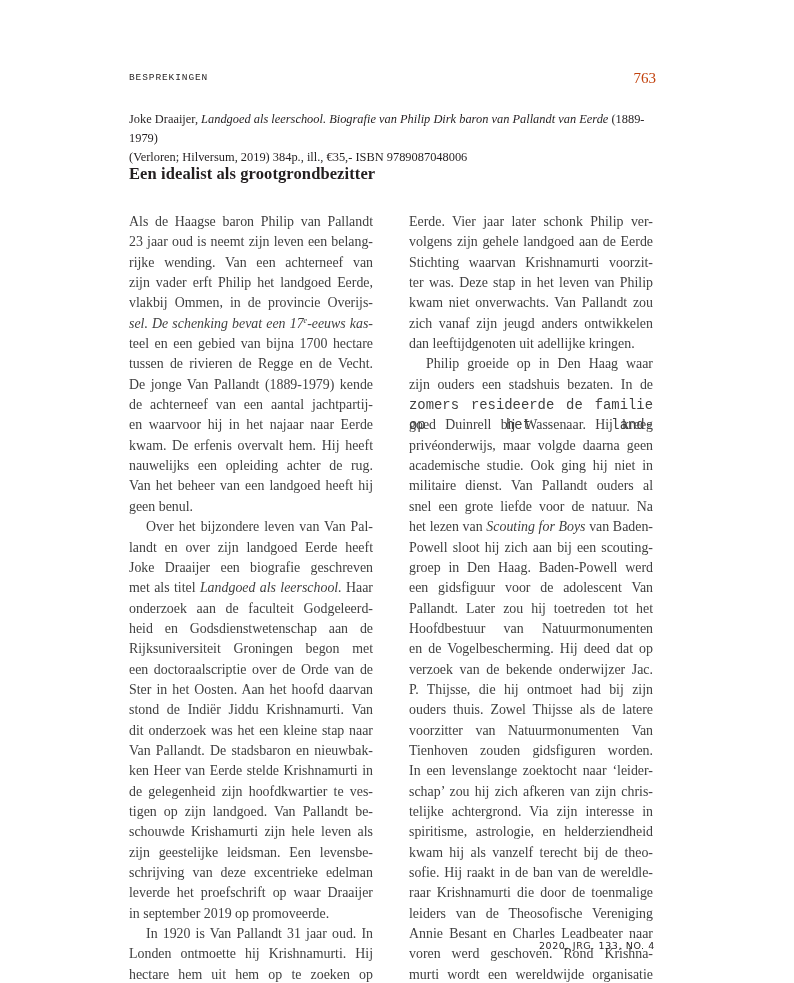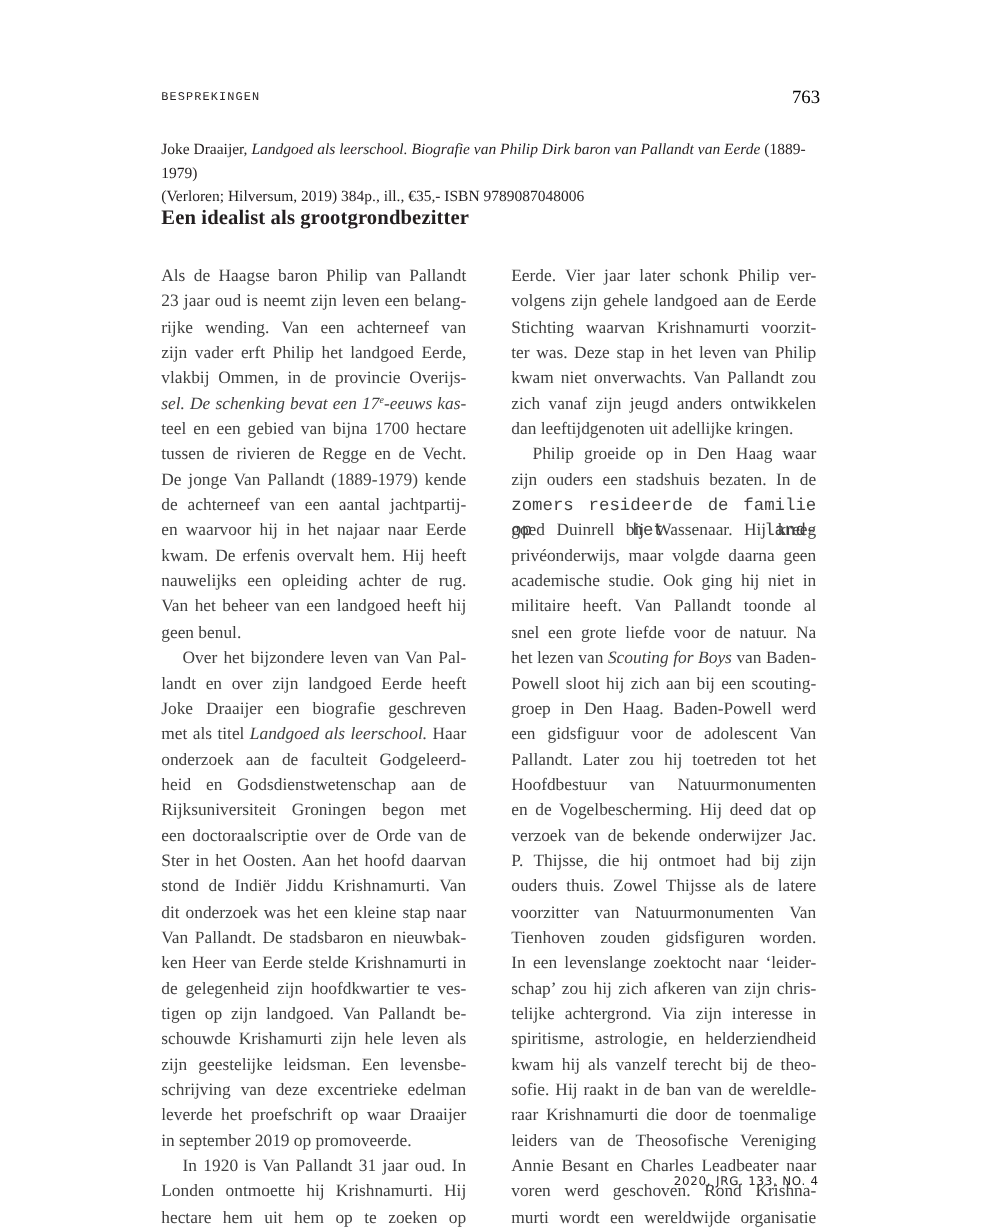--- a/index.html
+++ b/index.html
@@ -23,21 +23,21 @@
       font-size: 9.5px;
       letter-spacing: 0.9px;
       color: #231f20;
     }
     .page-number {
       position: absolute;
       right: 138px;
       top: 70px;
       font-family: "Liberation Serif", "DejaVu Serif", serif;
       font-size: 15px;
-      color: #000000;
+      color: #c2410c;
       text-align: center;
     }
     .citation {
       position: absolute;
       left: 129px;
       top: 110px;
       width: 540px;
       font-size: 12.4px;
       line-height: 19px;
       color: #231f20;
@@ -152,21 +152,21 @@
     <div class="line" style="white-space: normal;">ter was. Deze stap in het leven van Philip</div>
     <div class="line" style="white-space: normal;">kwam niet onverwachts. Van Pallandt zou</div>
     <div class="line" style="white-space: normal;">zich vanaf zijn jeugd anders ontwikkelen</div>
     <div class="line last" style="white-space: normal;">dan leeftijdgenoten uit adellijke kringen.</div>
     <div class="line indent" style="white-space: normal;">Philip groeide op in Den Haag waar</div>
     <div class="line" style="white-space: normal;">zijn ouders een stadshuis bezaten. In de</div>
     <div class="line" style="white-space: normal; font-family: Liberation Mono, monospace;">zomers resideerde de familie op het land-</div>
     <div class="line" style="white-space: normal;">goed Duinrell bij Wassenaar. Hij kreeg</div>
     <div class="line" style="white-space: normal;">privéonderwijs, maar volgde daarna geen</div>
     <div class="line" style="white-space: normal;">academische studie. Ook ging hij niet in</div>
-    <div class="line" style="white-space: normal;">militaire heeft. Van Pallandt toonde al</div>
+    <div class="line" style="white-space: normal;">militaire dienst. Van Pallandt ouders al</div>
     <div class="line" style="white-space: normal;">snel een grote liefde voor de natuur. Na</div>
     <div class="line" style="white-space: normal;">het lezen van <i>Scouting for Boys</i> van Baden-</div>
     <div class="line" style="white-space: normal;">Powell sloot hij zich aan bij een scouting-</div>
     <div class="line" style="white-space: normal;">groep in Den Haag. Baden-Powell werd</div>
     <div class="line" style="white-space: normal;">een gidsfiguur voor de adolescent Van</div>
     <div class="line" style="white-space: normal;">Pallandt. Later zou hij toetreden tot het</div>
     <div class="line" style="white-space: normal;">Hoofdbestuur van Natuurmonumenten</div>
     <div class="line" style="white-space: normal;">en de Vogelbescherming. Hij deed dat op</div>
     <div class="line" style="white-space: normal;">verzoek van de bekende onderwijzer Jac.</div>
     <div class="line" style="white-space: normal;">P. Thijsse, die hij ontmoet had bij zijn</div>

